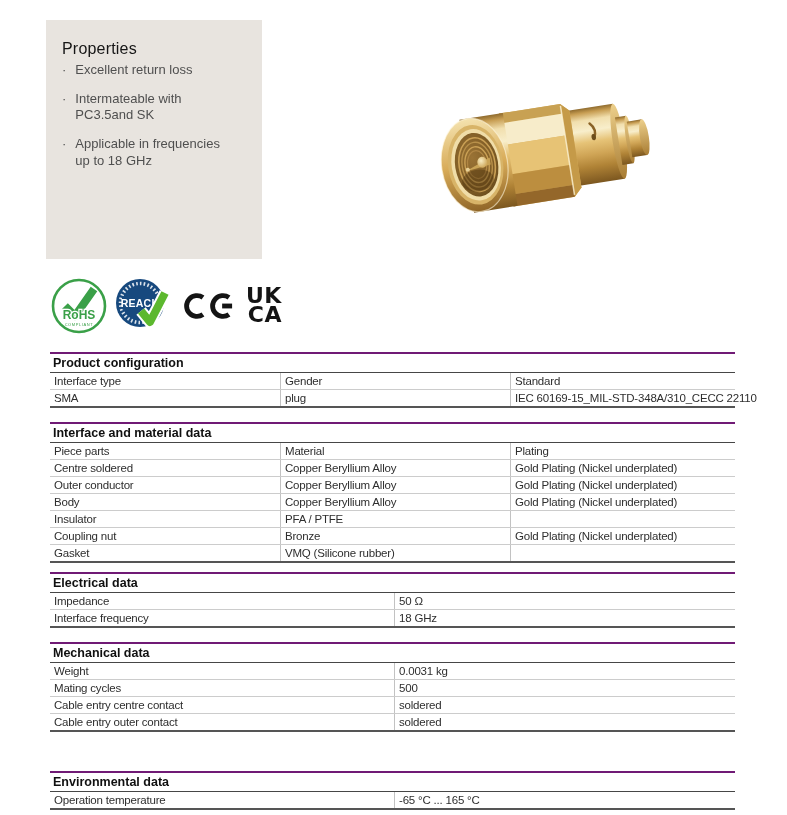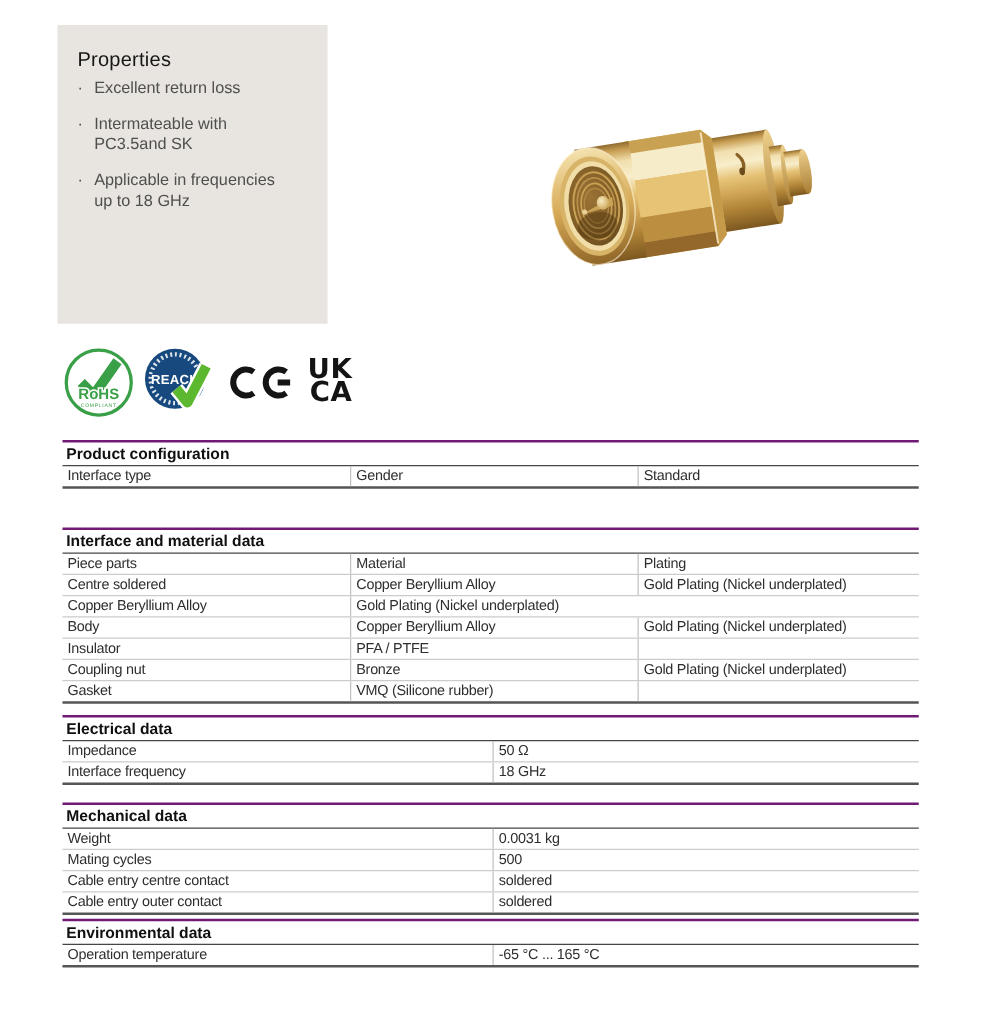--- a/index.html
+++ b/index.html
@@ -173,35 +173,41 @@
     </div>
   </div>
 
   <div class="dtable" style="top:352px">
     <div class="ttitle">Product configuration</div>
     <div class="trow cols3">
       <div class="tcell">Interface type</div>
       <div class="tcell">Gender</div>
       <div class="tcell">Standard</div>
     </div>
+    <div class="trow cols3">
+      <div class="tcell">SMA</div>
+      <div class="tcell">plug</div>
+      <div class="tcell">IEC 60169-15_MIL-STD-348A/310_CECC 22110</div>
+    </div>
   </div>
 
   <div class="dtable" style="top:422px">
     <div class="ttitle">Interface and material data</div>
     <div class="trow cols3">
       <div class="tcell">Piece parts</div>
       <div class="tcell">Material</div>
       <div class="tcell">Plating</div>
     </div>
     <div class="trow cols3">
       <div class="tcell">Centre soldered</div>
       <div class="tcell">Copper Beryllium Alloy</div>
       <div class="tcell">Gold Plating (Nickel underplated)</div>
     </div>
     <div class="trow cols3">
+      <div class="tcell">Outer conductor</div>
       <div class="tcell">Copper Beryllium Alloy</div>
       <div class="tcell">Gold Plating (Nickel underplated)</div>
     </div>
     <div class="trow cols3">
       <div class="tcell">Body</div>
       <div class="tcell">Copper Beryllium Alloy</div>
       <div class="tcell">Gold Plating (Nickel underplated)</div>
     </div>
     <div class="trow cols3">
       <div class="tcell">Insulator</div>
@@ -245,21 +251,21 @@
     <div class="trow cols2">
       <div class="tcell">Cable entry centre contact</div>
       <div class="tcell">soldered</div>
     </div>
     <div class="trow cols2">
       <div class="tcell">Cable entry outer contact</div>
       <div class="tcell">soldered</div>
     </div>
   </div>
 
-  <div class="dtable" style="top:735px">
+  <div class="dtable" style="top:771px">
     <div class="ttitle">Environmental data</div>
     <div class="trow cols2">
       <div class="tcell">Operation temperature</div>
       <div class="tcell">-65 °C ... 165 °C</div>
     </div>
   </div>
 
 </div>
 
 </body></html>

